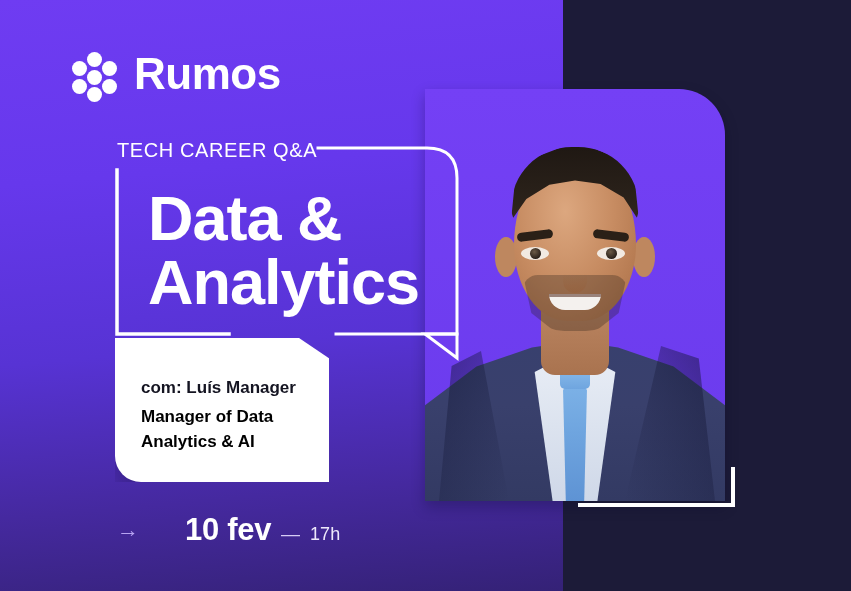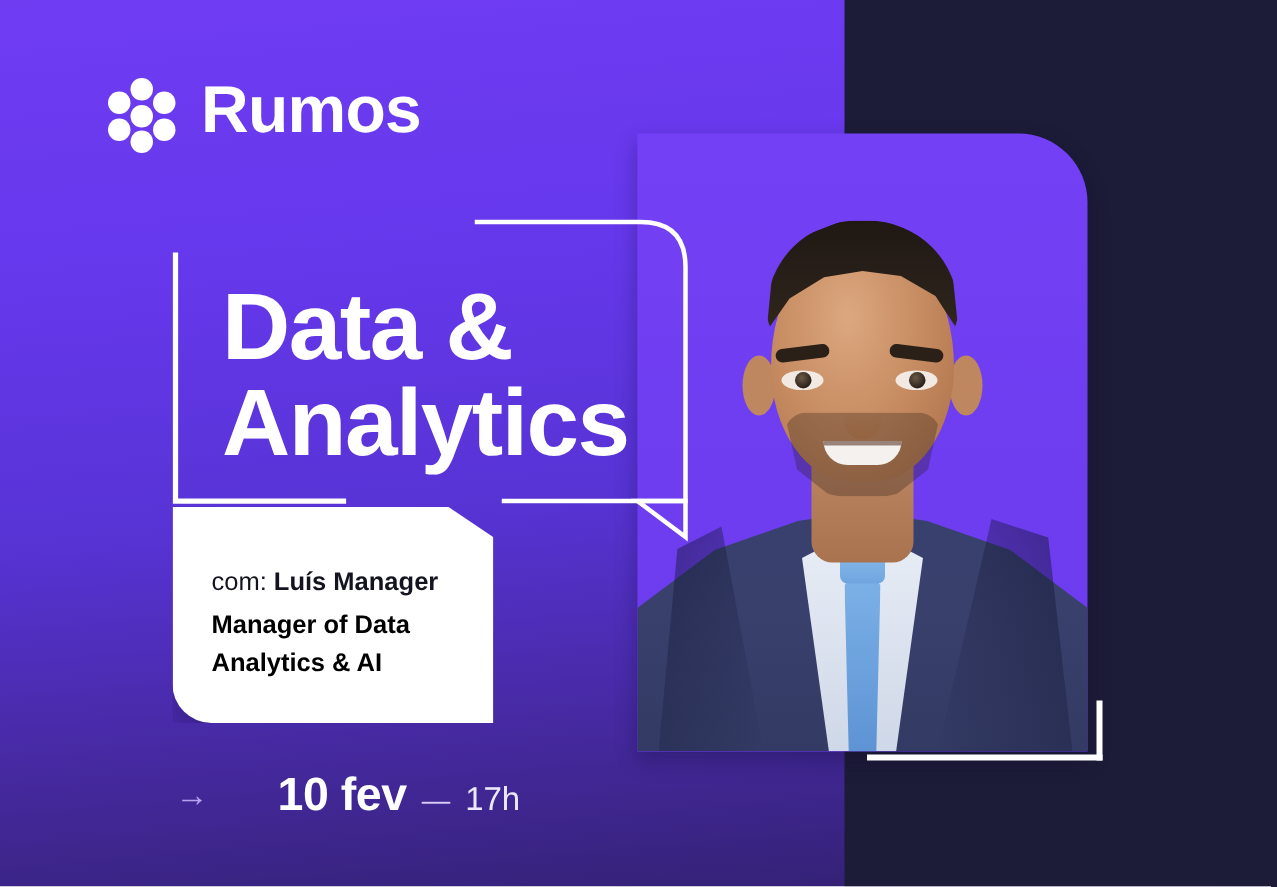--- a/index.html
+++ b/index.html
@@ -192,36 +192,36 @@
     position:absolute; left:115px; top:338px; width:214px; height:144px;
     background:#ffffff;
     border-bottom-left-radius: 26px;
     clip-path: polygon(0% 0%, 86% 0%, 100% 14%, 100% 100%, 0% 100%);
     box-shadow: 0 8px 18px rgba(14,8,50,0.25);
   }
   .card-inner { position:absolute; left:26px; top:40px; right:10px; }
   .card-name {
     font-size:17px; color:#141421; line-height:1.2; white-space:nowrap;
   }
-  .card-name .com { font-weight:400; }
+  .card-name .com { font-weight:700; }
   .card-name .nm  { font-weight:700; }
   .card-role {
     margin-top:7px; font-size:17px; font-weight:700; color:#000000;
     line-height:1.45; white-space:pre-line;
   }
 
   
   .date-row {
     position:absolute; left:117px; top:512px;
     display:flex; align-items:baseline; gap:10px;
   }
   .date-arrow { color:#B7A3F2; font-size:22px; line-height:1; position:relative; top:-3px; }
   .date-main { color:#ffffff; font-size:31px; font-weight:700; letter-spacing:-0.3px;margin-left:36px; }
   .date-dash { color:#D6CCF5; font-size:19px; font-weight:400; }
-  .date-time { color:#EDE8FB; font-size:22px; font-weight:400; }
+  .date-time { color:#EDE8FB; font-size:18px; font-weight:400; }
 </style>
 </head>
 <body>
 
 <div id="poster">
 
   <div class="dark-panel"></div>
 
   <div class="photo-panel">
     <div class="portrait">
@@ -262,20 +262,21 @@
         <i></i>
         <i></i>
         <i></i>
         <i></i>
         <i></i>
         <i></i>
     </span>
     <span class="logo-word">Rumos</span>
   </div>
 
+  <div class="eyebrow">TECH CAREER Q&amp;A</div>
 
   <div class="headline">Data &amp;
 Analytics</div>
 
   <div class="card">
     <div class="card-inner">
       <div class="card-name">
         <span class="com">com:</span>
         <span class="nm">Luís Manager</span>
       </div>

